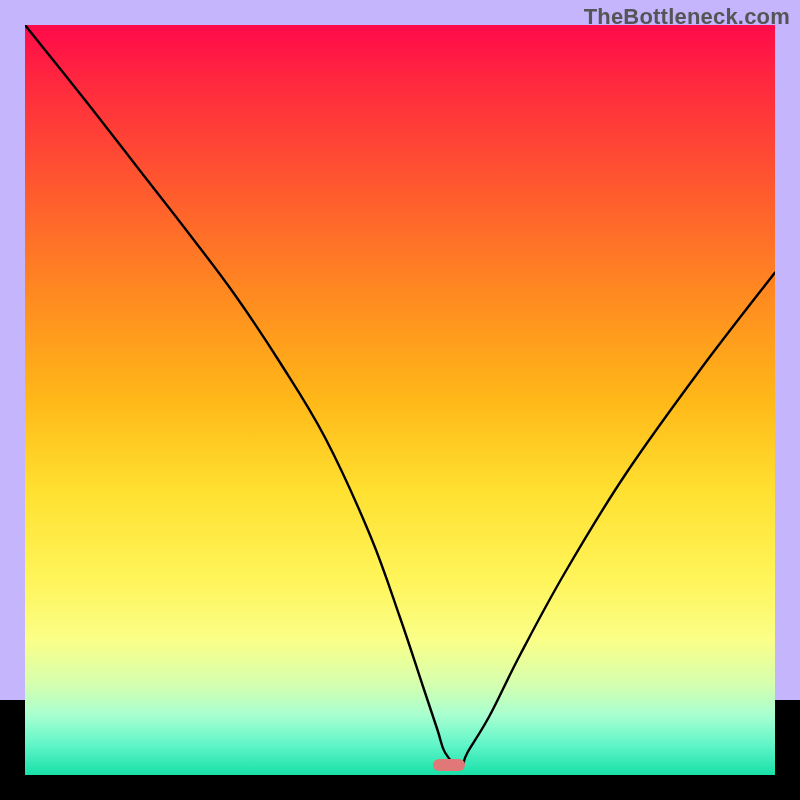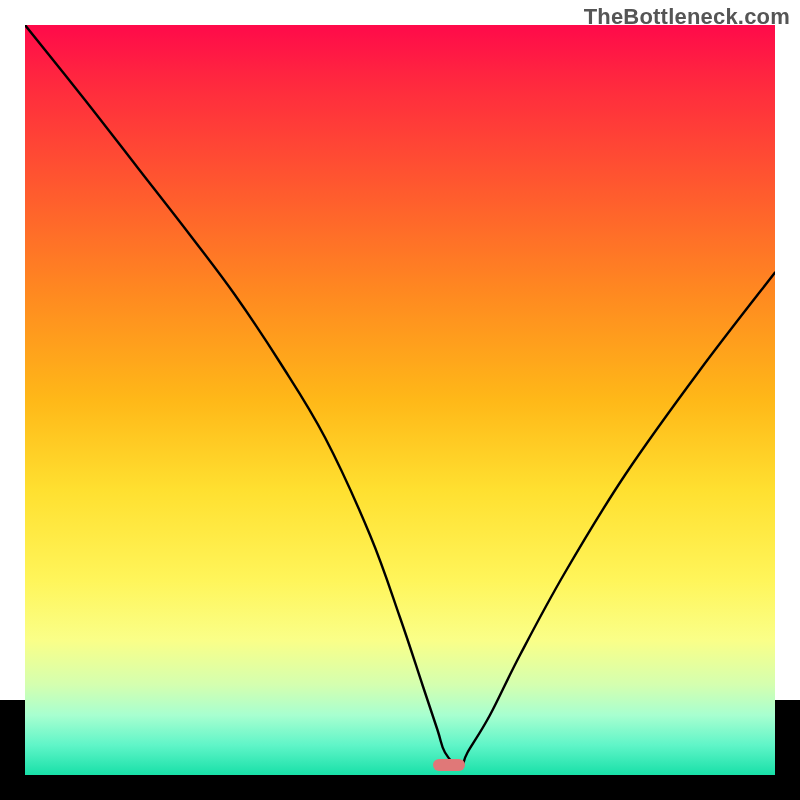--- a/index.html
+++ b/index.html
@@ -8,21 +8,21 @@
     width: 800px;
     height: 800px;
     background: #000;
     overflow: hidden;
     font-family: Arial, Helvetica, sans-serif;
   }
   .frame {
     position: relative;
     width: 800px;
     height: 700px;
-    background: #ffffff;
+    background: #c4b5fd;
   }
   .watermark {
     position: absolute;
     top: 4px;
     right: 10px;
     color: #555;
     font-size: 22px;
     font-weight: 600;
     letter-spacing: 0.2px;
     z-index: 5;

